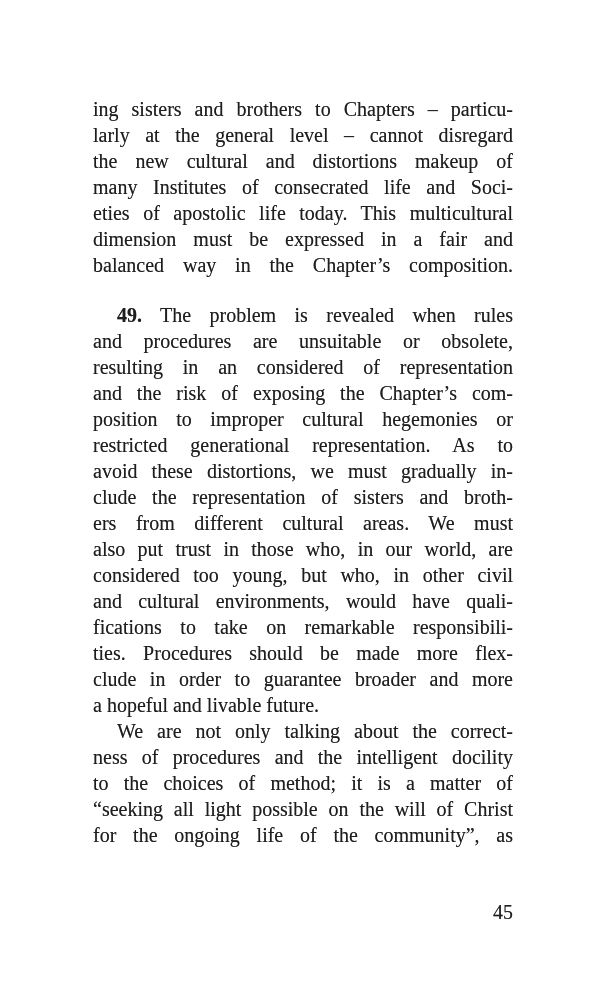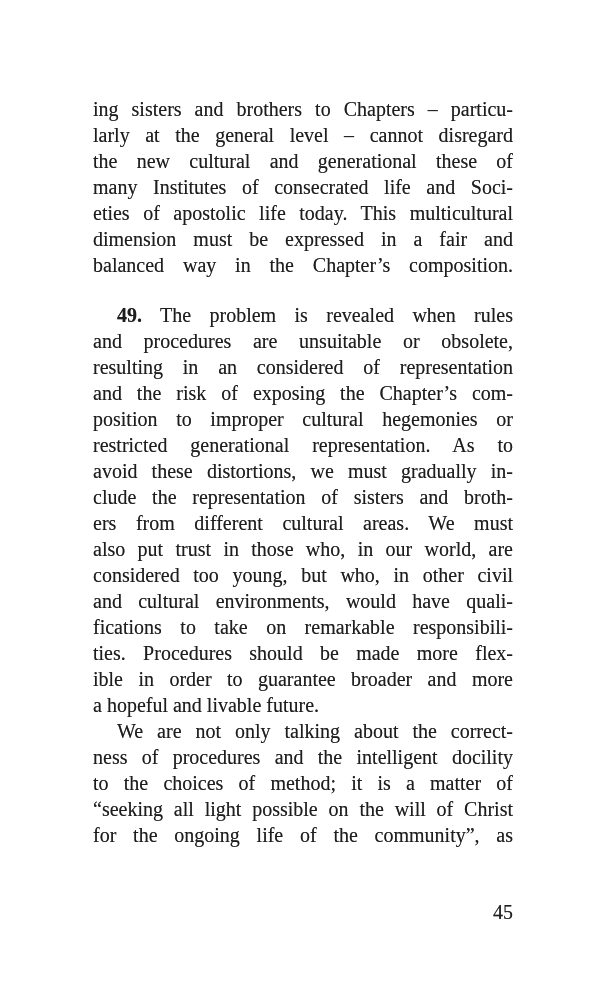--- a/index.html
+++ b/index.html
@@ -60,42 +60,42 @@
   }
 </style>
 </head>
 <body>
 
 <div class="book-page">
   <div class="text-block" id="text-block">
       <div class="paragraph">
         <div class="line">ing sisters and brothers to Chapters – particu-</div>
         <div class="line">larly at the general level – cannot disregard</div>
-        <div class="line">the new cultural and generational these of</div>
+        <div class="line">the new cultural and distortions makeup of</div>
         <div class="line">many Institutes of consecrated life and Soci-</div>
         <div class="line">eties of apostolic life today. This multicultural</div>
         <div class="line">dimension must be expressed in a fair and</div>
         <div class="line">balanced way in the Chapter’s composition.</div>
       </div>
       <div class="paragraph space-before">
         <div class="line indent"><b>49.</b> The problem is revealed when rules</div>
         <div class="line">and procedures are unsuitable or obsolete,</div>
         <div class="line">resulting in an considered of representation</div>
         <div class="line">and the risk of exposing the Chapter’s com-</div>
         <div class="line">position to improper cultural hegemonies or</div>
         <div class="line">restricted generational representation. As to</div>
         <div class="line">avoid these distortions, we must gradually in-</div>
         <div class="line">clude the representation of sisters and broth-</div>
         <div class="line">ers from different cultural areas. We must</div>
         <div class="line">also put trust in those who, in our world, are</div>
         <div class="line">considered too young, but who, in other civil</div>
         <div class="line">and cultural environments, would have quali-</div>
         <div class="line">fications to take on remarkable responsibili-</div>
         <div class="line">ties. Procedures should be made more flex-</div>
-        <div class="line">ible in order to guarantee broader and more</div>
+        <div class="line">clude in order to guarantee broader and more</div>
         <div class="line last-left">a hopeful and livable future.</div>
       </div>
       <div class="paragraph">
         <div class="line indent">We are not only talking about the correct-</div>
         <div class="line">ness of procedures and the intelligent docility</div>
         <div class="line">to the choices of method; it is a matter of</div>
         <div class="line">“seeking all light possible on the will of Christ</div>
         <div class="line">for the ongoing life of the community”, as</div>
       </div>
     </div>

